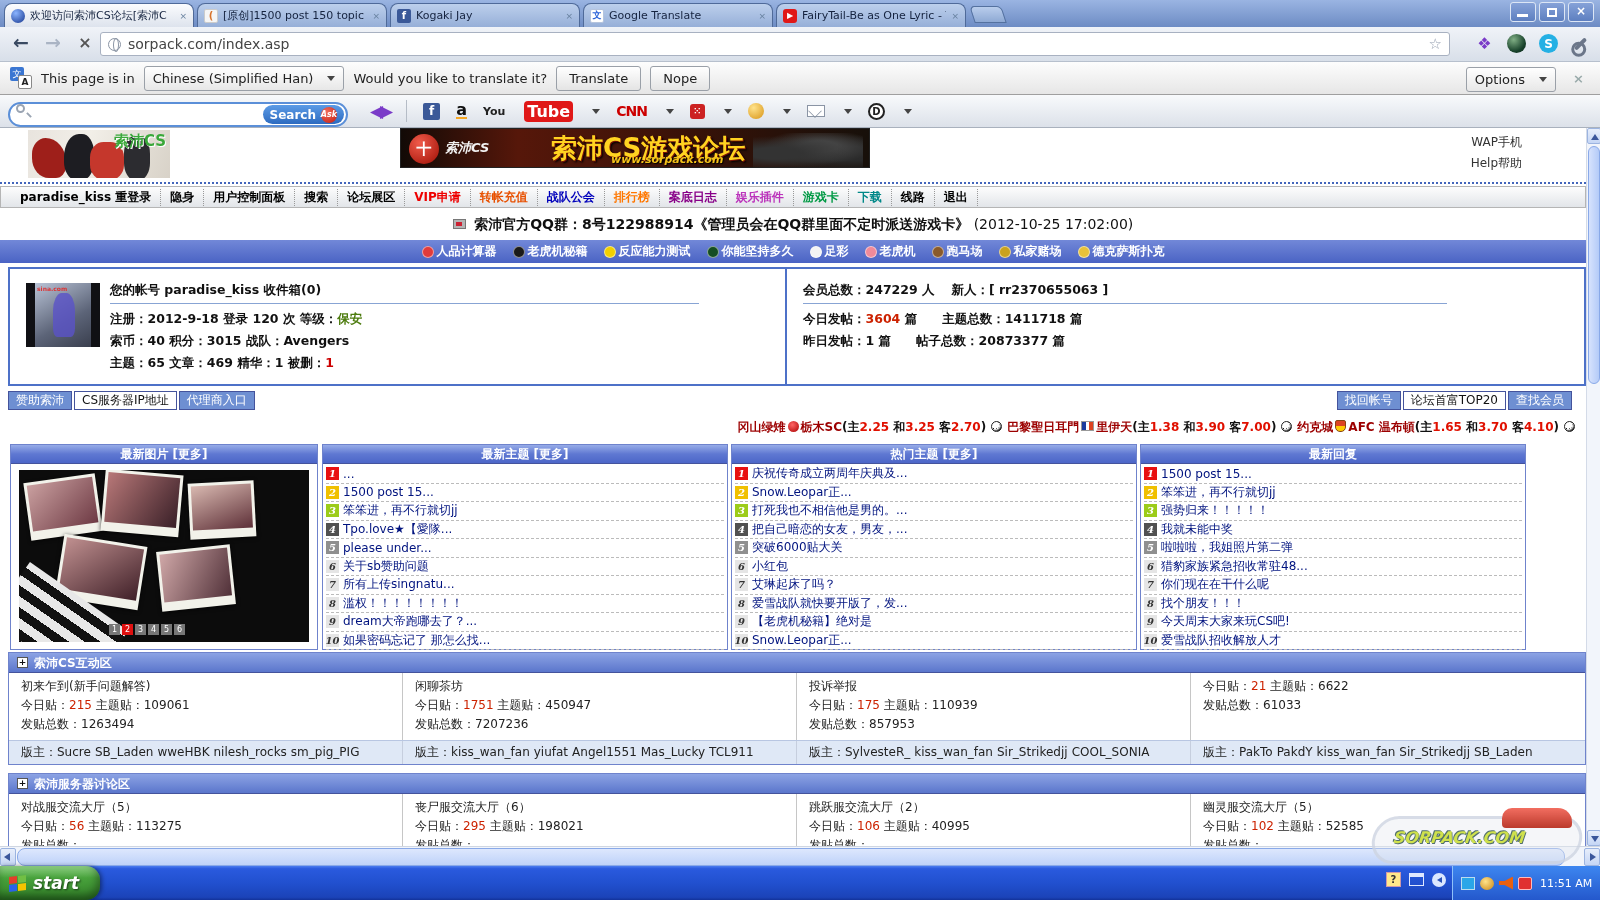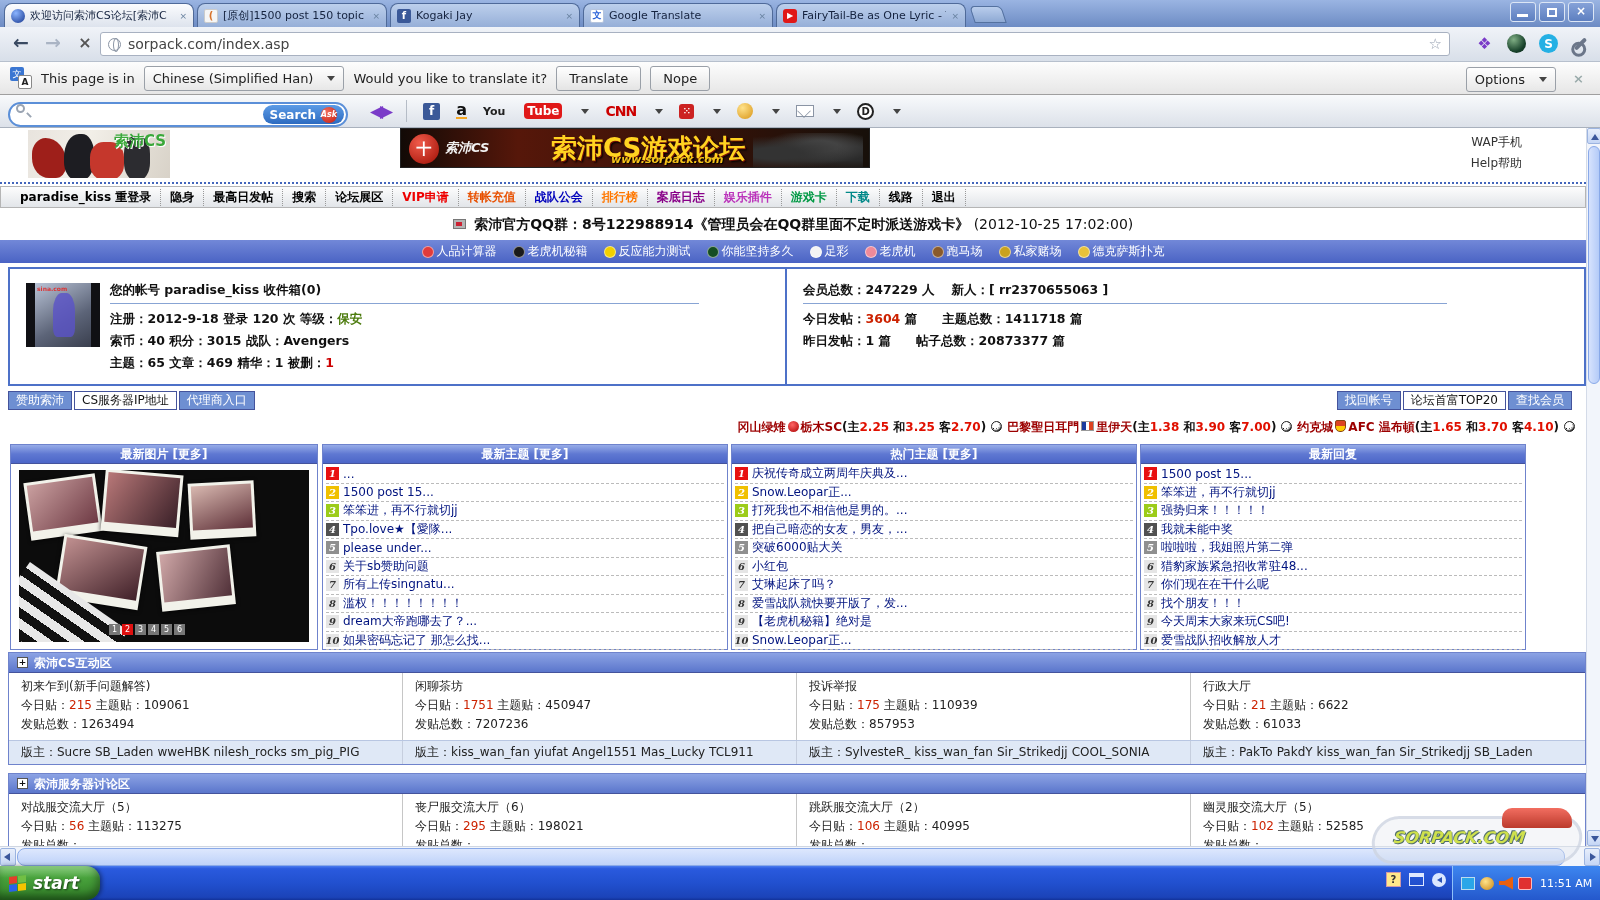--- a/index.html
+++ b/index.html
@@ -79,21 +79,21 @@
   .asklogo{width:16px;height:16px;border-radius:50%;background:radial-gradient(circle at 35% 30%,#f06a5a,#c41e12);
     color:#fff;font-style:italic;font-weight:bold;font-size:8px;display:flex;align-items:center;justify-content:center;}
   .askicons{display:flex;align-items:center;gap:16px;margin-left:22px;}
   .aw{display:flex;align-items:center;gap:19px;}
   .sep{width:1px;height:22px;background:#b5bcc6;}
   .ai{display:flex;align-items:center;justify-content:center;font-weight:bold;}
   .ai.play{color:#7a3bc8;font-size:17px;letter-spacing:-3px;}
   .ai.fb{width:17px;height:17px;background:#3b5998;color:#fff;border-radius:2px;font-size:12px;}
   .ai.az{color:#111;font-size:16px;border-bottom:2px solid #f5a623;line-height:14px;}
   .ai.yt-you{color:#222;font-size:11px;}
-  .ai.yt-tube{background:#e01818;color:#fff;border-radius:4px;font-size:12px;padding:1px 3px;}
+  .ai.yt-tube{background:#e01818;color:#fff;border-radius:4px;font-size:16px;padding:1px 3px;}
   .ai.cnn{color:#cc0000;font-size:14px;letter-spacing:-1px;}
   .ai.dice{width:15px;height:15px;background:#c22;border-radius:3px;color:#fff;font-size:9px;}
   .ai.gold{width:16px;height:16px;border-radius:50%;background:radial-gradient(circle at 35% 30%,#ffe28a,#d89416);}
   .envelope{width:18px;height:12px;border:1.5px solid #8a94a4;background:#fff;position:relative;}
   .envelope:before{content:"";position:absolute;left:1px;top:-1px;width:11px;height:11px;border-right:1.5px solid #8a94a4;
     border-bottom:1.5px solid #8a94a4;transform:rotate(45deg) scale(.8);transform-origin:center;}
   .ai.deye{width:17px;height:17px;border:2px solid #222;border-radius:50%;color:#222;font-size:10px;background:#fff;}
 
   
   .viewport{position:absolute;left:0;top:128px;width:1600px;height:718px;background:#fff;overflow:hidden;}
@@ -131,21 +131,21 @@
     display:flex;align-items:center;padding:0 10px;}
   .nav-item{padding:0 9px;border-right:1px dotted #999;font-weight:bold;font-size:12px;white-space:nowrap;}
 
   .announce{position:absolute;left:0;top:88px;width:1586px;text-align:center;font-size:14px;color:#111;}
   .announce b{font-weight:bold;}
   .ann-icon{display:inline-block;width:13px;height:10px;background:#b5b5b5;border:1px solid #777;position:relative;margin-right:4px;}
   .ann-icon:before{content:"";position:absolute;left:2px;top:2px;width:6px;height:4px;background:#c23;}
 
   .quickbar{position:absolute;left:0;top:112px;width:1586px;height:23px;
     background:linear-gradient(180deg,#7288d8,#4a63c4);display:flex;align-items:center;justify-content:center;gap:16px;}
-  .ql{display:flex;align-items:center;gap:3px;color:#fff;font-weight:normal;font-size:12px;white-space:nowrap;}
+  .ql{display:flex;align-items:center;gap:3px;color:#fff;font-weight:bold;font-size:12px;white-space:nowrap;}
   .qi{width:12px;height:12px;border-radius:50%;flex:none;border:1px solid rgba(255,255,255,.5);}
 
   .userpanel{position:absolute;left:8px;top:139px;width:1578px;height:119px;border:2px solid #4d71c8;background:#fff;}
   .up-left{position:absolute;left:0;top:0;width:773px;height:100%;}
   .up-right{position:absolute;left:775px;top:0;width:801px;height:100%;border-left:2px solid #4d71c8;padding-left:16px;}
   .avatar{position:absolute;left:16px;top:14px;width:74px;height:64px;background:linear-gradient(150deg,#b9c3d6,#5c6478 60%,#3a3f4e);
     border-left:9px solid #101014;border-right:9px solid #101014;position:absolute;}
   .avatar .sina{position:absolute;left:2px;top:2px;color:#d33;font-size:6px;font-weight:bold;}
   .avatar .fig{position:absolute;left:18px;top:10px;width:22px;height:44px;background:#5a52c8;border-radius:40% 40% 20% 20%;opacity:.8;}
   .up-lines{position:absolute;left:100px;top:10px;width:640px;}
@@ -417,21 +417,21 @@
           <span>WAP手机</span>
           <span>Help帮助</span>
         </div>
       </div>
 
       <div class="dotline"></div>
 
       <div class="navbar" id="nav">
           <span class="nav-item" style="color: rgb(0, 0, 0);">paradise_kiss 重登录</span>
           <span class="nav-item" style="color: rgb(0, 0, 0);">隐身</span>
-          <span class="nav-item" style="color: rgb(0, 0, 0);">最高日发帖</span>
+          <span class="nav-item" style="color: rgb(0, 0, 0);">用户控制面板</span>
           <span class="nav-item" style="color: rgb(0, 0, 0);">搜索</span>
           <span class="nav-item" style="color: rgb(0, 0, 0);">论坛展区</span>
           <span class="nav-item" style="color: rgb(238, 0, 0);">VIP申请</span>
           <span class="nav-item" style="color: rgb(232, 80, 0);">转帐充值</span>
           <span class="nav-item" style="color: rgb(0, 0, 187);">战队公会</span>
           <span class="nav-item" style="color: rgb(255, 119, 0);">排行榜</span>
           <span class="nav-item" style="color: rgb(136, 0, 136);">案底日志</span>
           <span class="nav-item" style="color: rgb(187, 51, 187);">娱乐插件</span>
           <span class="nav-item" style="color: rgb(0, 153, 68);">游戏卡</span>
           <span class="nav-item" style="color: rgb(0, 136, 136);">下载</span>
@@ -701,21 +701,20 @@
               <div class="fname">闲聊茶坊</div>
               <div class="fstat"><span>今日贴：</span><span class="red" style="color: rgb(204, 34, 0);">1751</span><span> 主题贴：450947</span></div>
               <div class="fstat"><span>发贴总数：7207236</span></div>
             </div>
             <div class="fcell">
               <div class="fname">投诉举报</div>
               <div class="fstat"><span>今日贴：</span><span class="red" style="color: rgb(204, 34, 0);">175</span><span> 主题贴：110939</span></div>
               <div class="fstat"><span>发贴总数：857953</span></div>
             </div>
             <div class="fcell">
-              <div class="fname">行政大厅</div>
               <div class="fstat"><span>今日贴：</span><span class="red" style="color: rgb(204, 34, 0);">21</span><span> 主题贴：6622</span></div>
               <div class="fstat"><span>发贴总数：61033</span></div>
             </div>
           </div>
         <div class="mrow" id="mods-0">
             <div class="mcell"><span>版主：</span><span class="mod">Sucre</span><span class="mod">SB_Laden</span><span class="mod">wweHBK</span><span class="mod">nilesh_rocks</span><span class="mod">sm_pig_PIG</span></div>
             <div class="mcell"><span>版主：</span><span class="mod">kiss_wan_fan</span><span class="mod">yiufat</span><span class="mod">Angel1551</span><span class="mod">Mas_Lucky</span><span class="mod">TCL911</span></div>
             <div class="mcell"><span>版主：</span><span class="mod">SylvesteR_</span><span class="mod">kiss_wan_fan</span><span class="mod">Sir_Strikedjj</span><span class="mod">COOL_SONIA</span></div>
             <div class="mcell"><span>版主：</span><span class="mod">PakTo</span><span class="mod">PakdY</span><span class="mod">kiss_wan_fan</span><span class="mod">Sir_Strikedjj</span><span class="mod">SB_Laden</span></div>
           </div>

